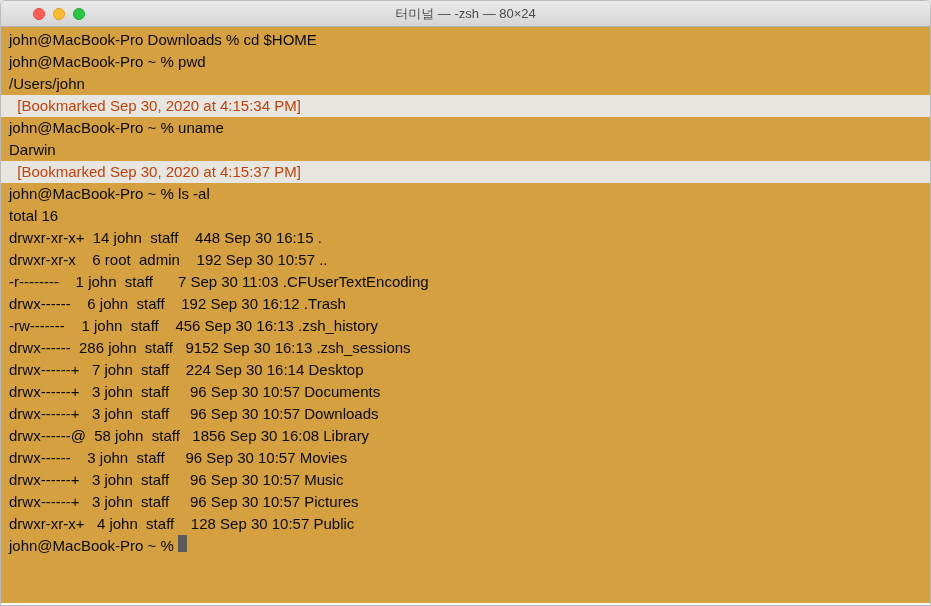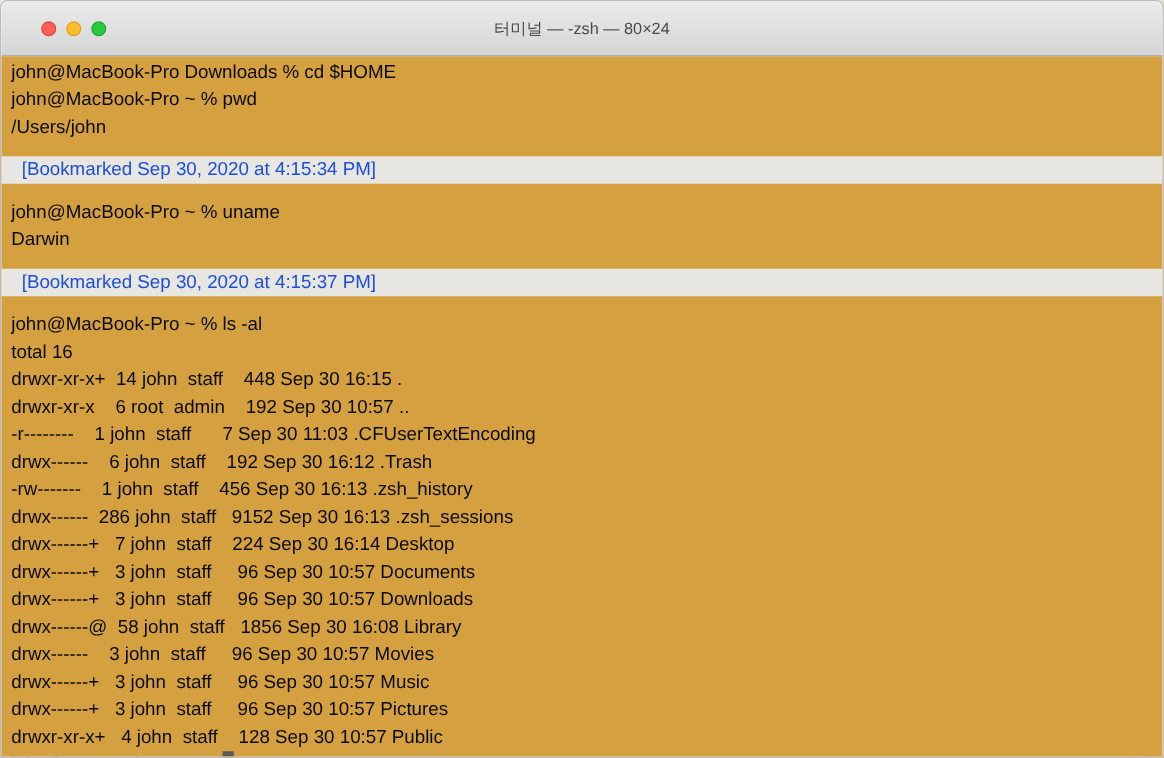--- a/index.html
+++ b/index.html
@@ -18,21 +18,21 @@
     .window {
       width: 931px;
       height: 606px;
       background: #fff;
       border-radius: 6px 6px 0 0;
       box-shadow: 0 10px 30px rgba(0,0,0,0.3);
       overflow: hidden;
       border: 1px solid #bbb;
     }
     .titlebar {
-      height: 44px;
+      height: 26px;
       background: linear-gradient(to bottom, #ebebeb, #d5d5d5);
       border-bottom: 1px solid #b1b1b1;
       display: flex;
       align-items: center;
       position: relative;
       padding-left: 22px;
     }
     .traffic-lights {
       display: flex;
       gap: 8px;
@@ -62,22 +62,22 @@
       font-family: Liberation Sans, sans-serif;
       font-size: 15px;
       line-height: 22px;
       color: #0a0a0a;
       padding: 2px 8px;
       overflow: hidden;
       white-space: pre;
     }
     .bookmark-line {
       background: #e8e6e0;
-      color: #1d4ed8;
-      margin: 12px -8px;
+      color: #c2410c;
+      margin: 0 -8px;
       padding: 0 8px;
     }
     .cursor {
       display: inline-block;
       width: 9px;
       height: 17px;
       background: #5a5a5a;
       vertical-align: text-bottom;
       margin-bottom: 2px;
     }

